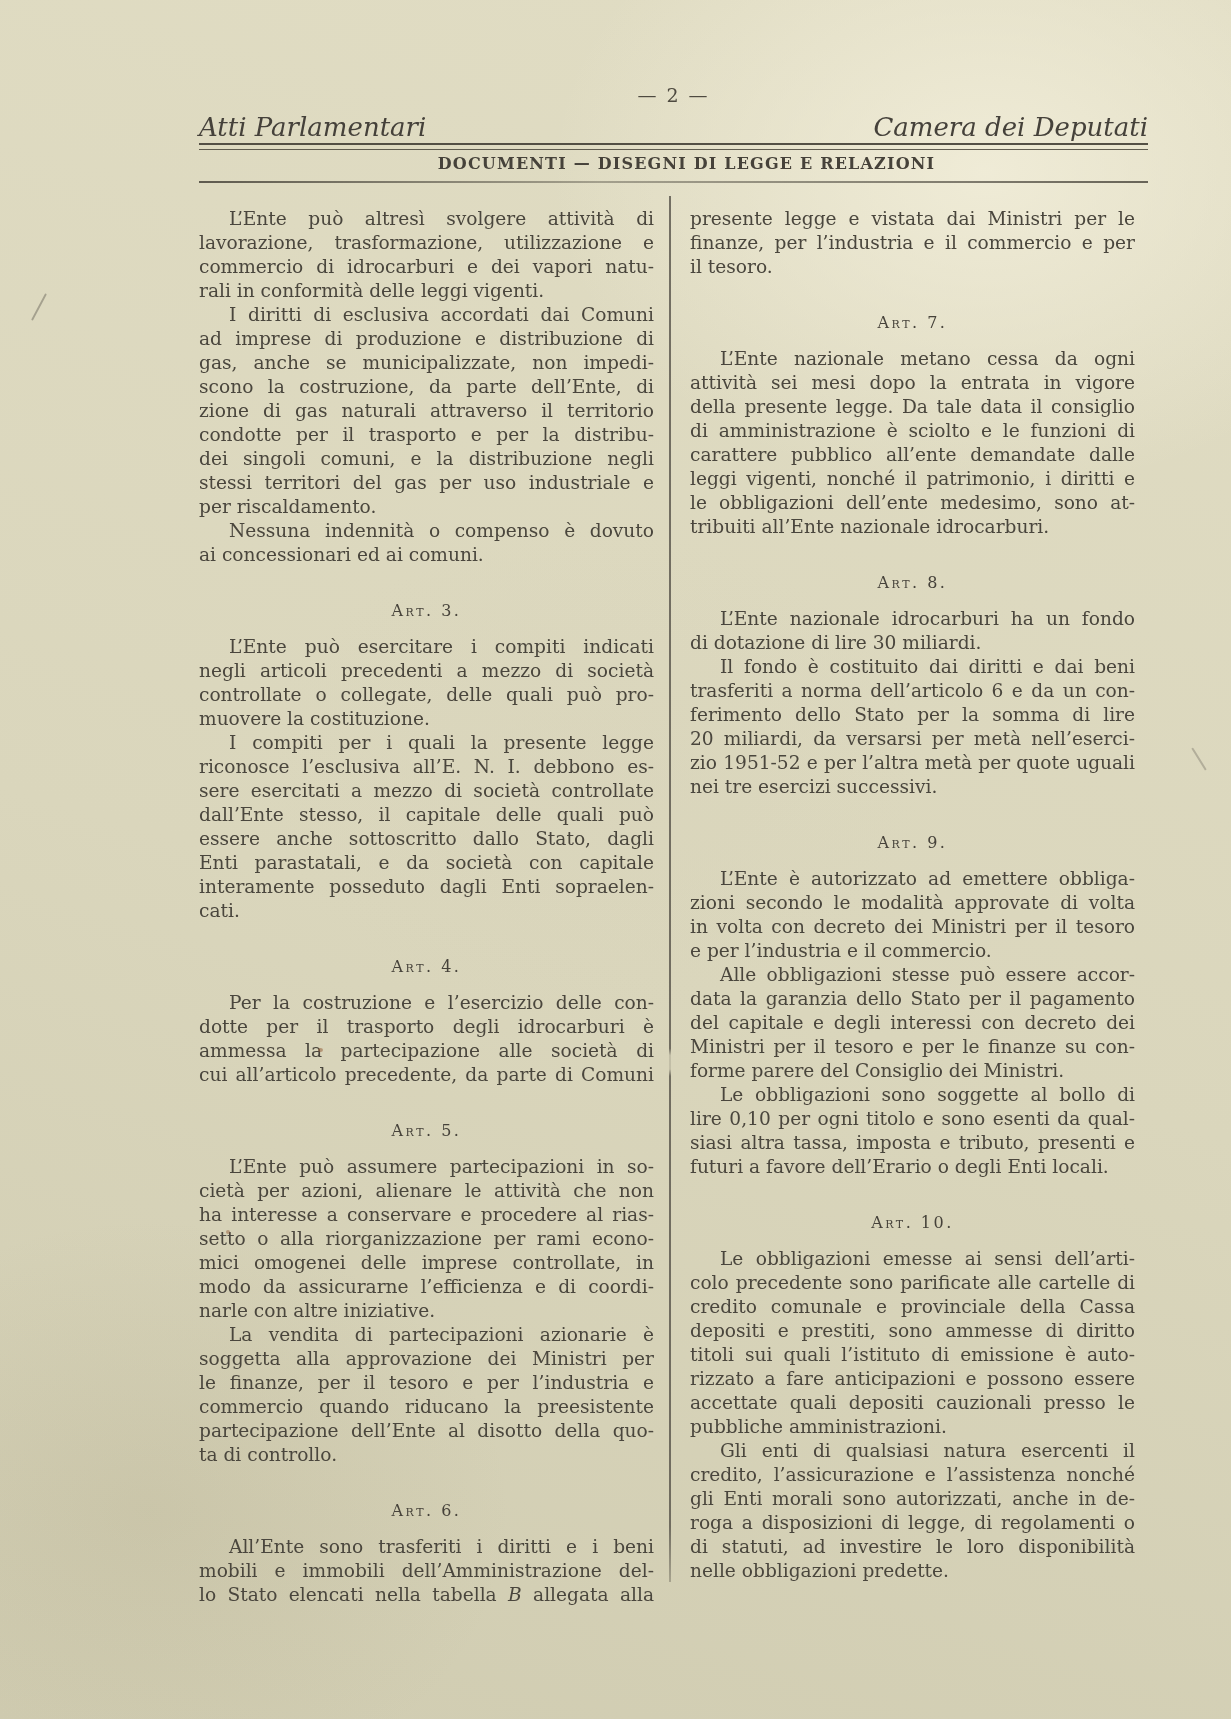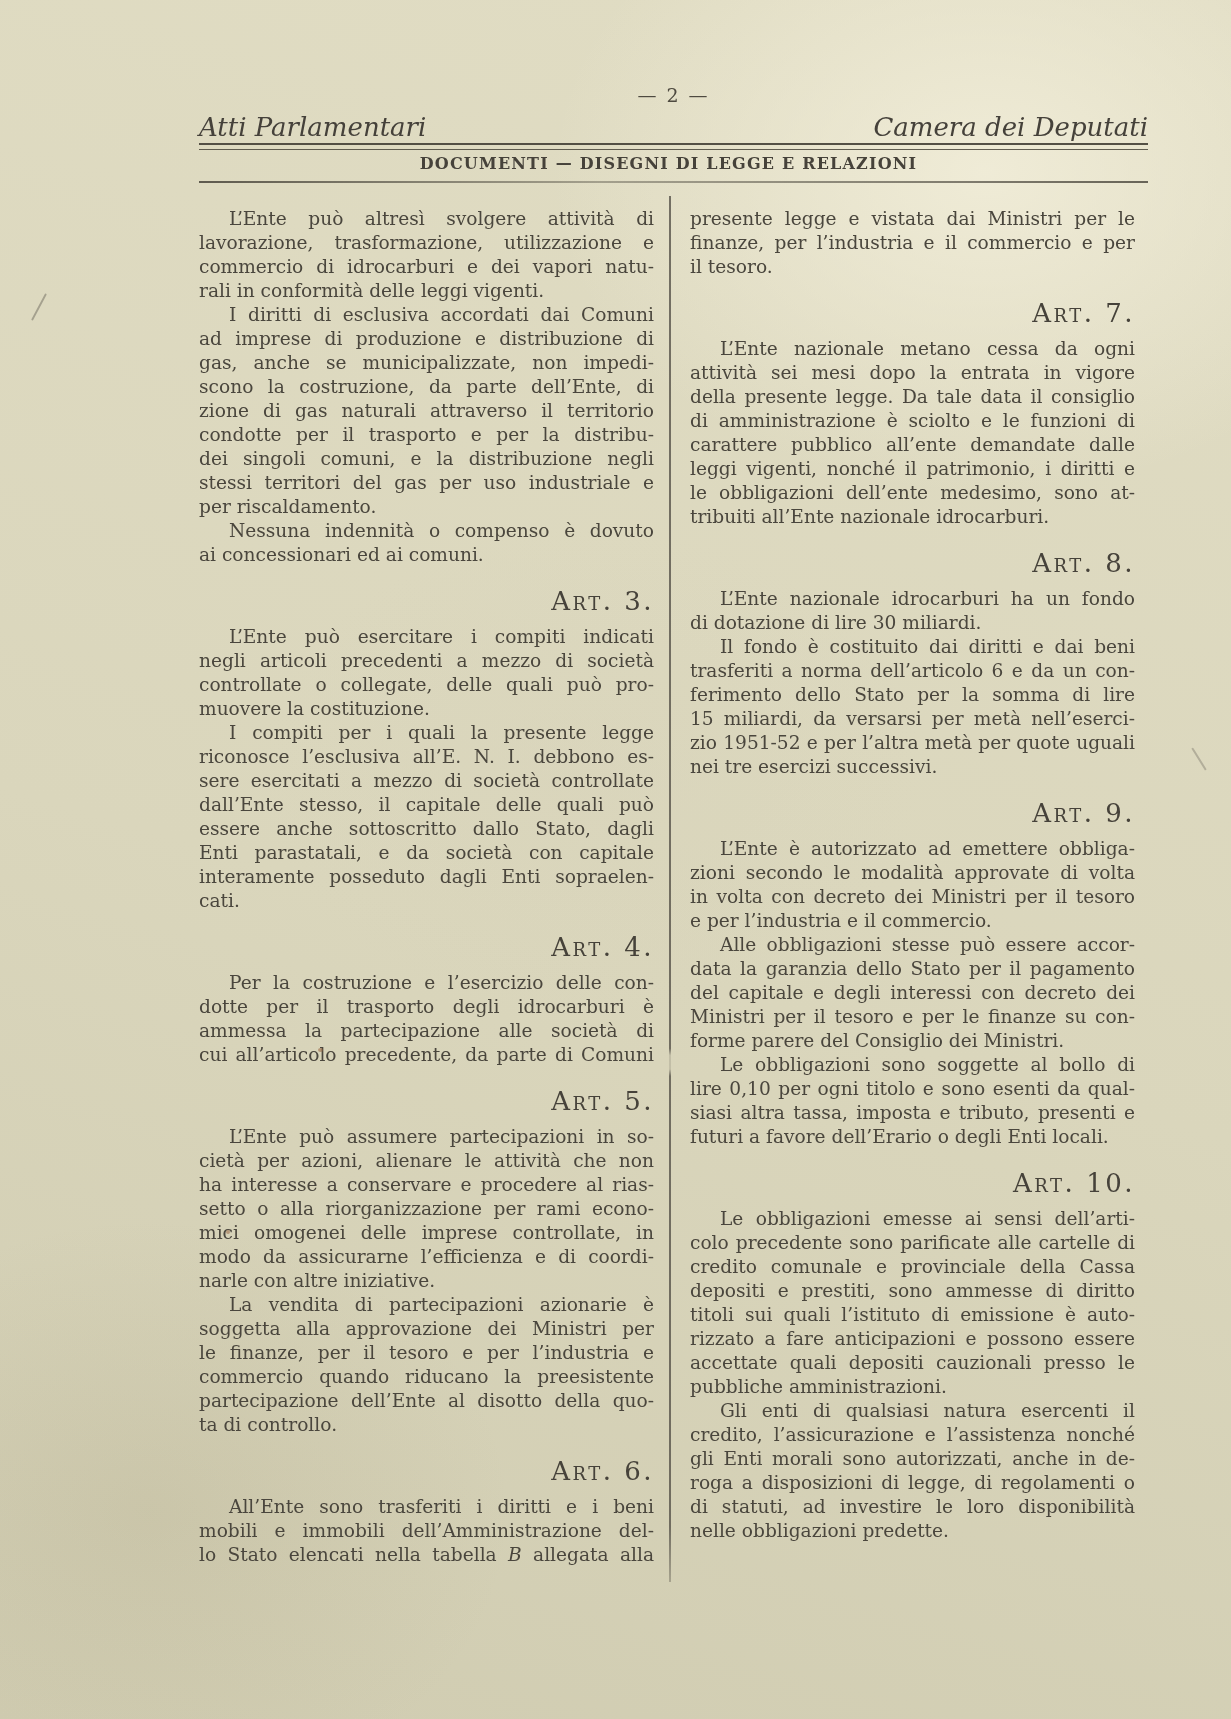--- a/index.html
+++ b/index.html
@@ -25,21 +25,21 @@
     position:absolute;top:112px;left:199px;width:949px;
     display:flex;justify-content:space-between;
     font-style:italic;font-size:26px;color:#45413a;
   }
   .rule-double{
     position:absolute;top:143px;left:199px;width:949px;height:4px;
     border-top:2.5px solid rgba(72,68,58,.92);
     border-bottom:1.5px solid rgba(72,68,58,.85);
   }
   .doc-title{
-    position:absolute;top:154px;left:194px;width:949px;
+    position:absolute;top:154px;left:212px;width:949px;
     text-align:center;font-size:16px;font-weight:bold;
     letter-spacing:1.2px;color:#46423a;
   }
   .rule-single{
     position:absolute;top:181px;left:199px;width:949px;height:1.6px;
     background:linear-gradient(90deg,rgba(72,68,58,.85),rgba(72,68,58,.40) 42%,rgba(72,68,58,.80));
   }
   .columns{
     position:absolute;top:207px;left:199px;width:936px;
     display:flex;
@@ -59,23 +59,23 @@
   .para{margin:0;}
   .line{
     font-size:18.6px;line-height:24px;height:24px;
     text-align:justify;text-align-last:justify;
     white-space:nowrap;overflow:hidden;
     color:#4a463d;
   }
   .line.last{text-align-last:left;}
   .line.indent{padding-left:30px;}
   .art-heading{
-    margin:22px 0 12px;height:24px;line-height:24px;
-    text-align:right;font-variant:small-caps;
-    font-size:26px;letter-spacing:2.5px;color:#46423a;
+    margin:32px 0 12px;height:24px;line-height:24px;
+    text-align:center;font-variant:small-caps;
+    font-size:16px;letter-spacing:2.5px;color:#46423a;
   }
   .artifact{position:absolute;}
   .slash-a{left:38px;top:292px;width:2px;height:30px;background:#6e6a5e;transform:rotate(28deg);opacity:.5;border-radius:2px;}
   .slash-b{left:1198px;top:746px;width:2px;height:26px;background:#6e6a5e;transform:rotate(-32deg);opacity:.38;border-radius:2px;}
   .speck-a{left:318px;top:1048px;width:5px;height:4px;background:#96603c;border-radius:50%;opacity:.55;}
   .speck-b{left:226px;top:1230px;width:4px;height:4px;background:#96603c;border-radius:50%;opacity:.5;}
 </style>
 </head>
 <body>
 
@@ -185,21 +185,21 @@
         </div>
         <div class="art-heading">Art. 8.</div>
         <div class="para">
           <div class="line indent">L’Ente nazionale idrocarburi ha un fondo</div>
           <div class="line last">di dotazione di lire 30 miliardi.</div>
         </div>
         <div class="para">
           <div class="line indent">Il fondo è costituito dai diritti e dai beni</div>
           <div class="line">trasferiti a norma dell’articolo 6 e da un con-</div>
           <div class="line">ferimento dello Stato per la somma di lire</div>
-          <div class="line">15 miliardi, da versarsi per metà nell’eserci-</div>
+          <div class="line">20 miliardi, da versarsi per metà nell’eserci-</div>
           <div class="line">zio 1951-52 e per l’altra metà per quote uguali</div>
           <div class="line last">nei tre esercizi successivi.</div>
         </div>
         <div class="art-heading">Art. 9.</div>
         <div class="para">
           <div class="line indent">L’Ente è autorizzato ad emettere obbliga-</div>
           <div class="line">zioni secondo le modalità approvate di volta</div>
           <div class="line">in volta con decreto dei Ministri per il tesoro</div>
           <div class="line last">e per l’industria e il commercio.</div>
         </div>

